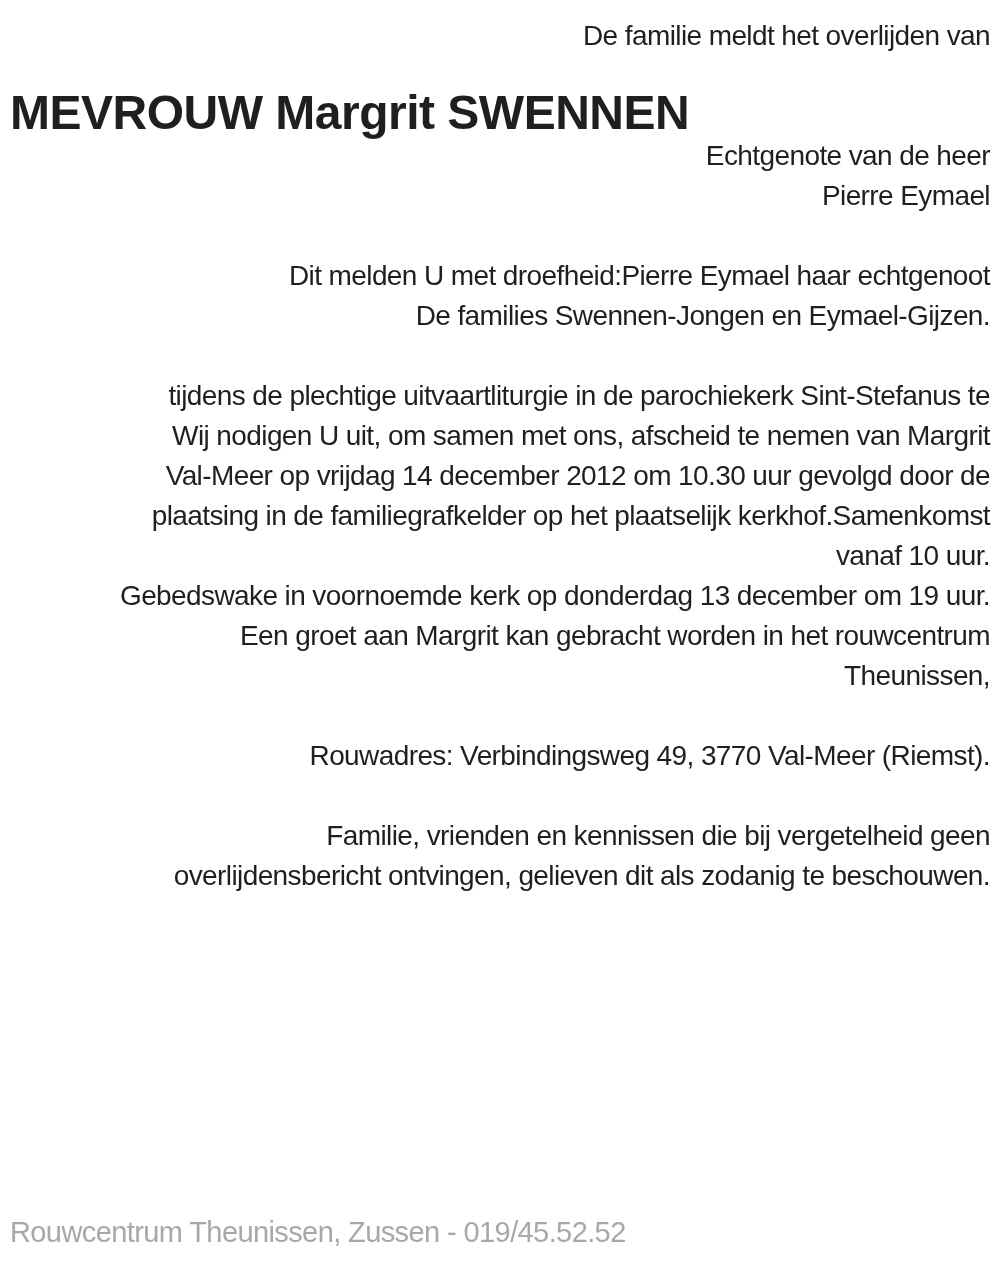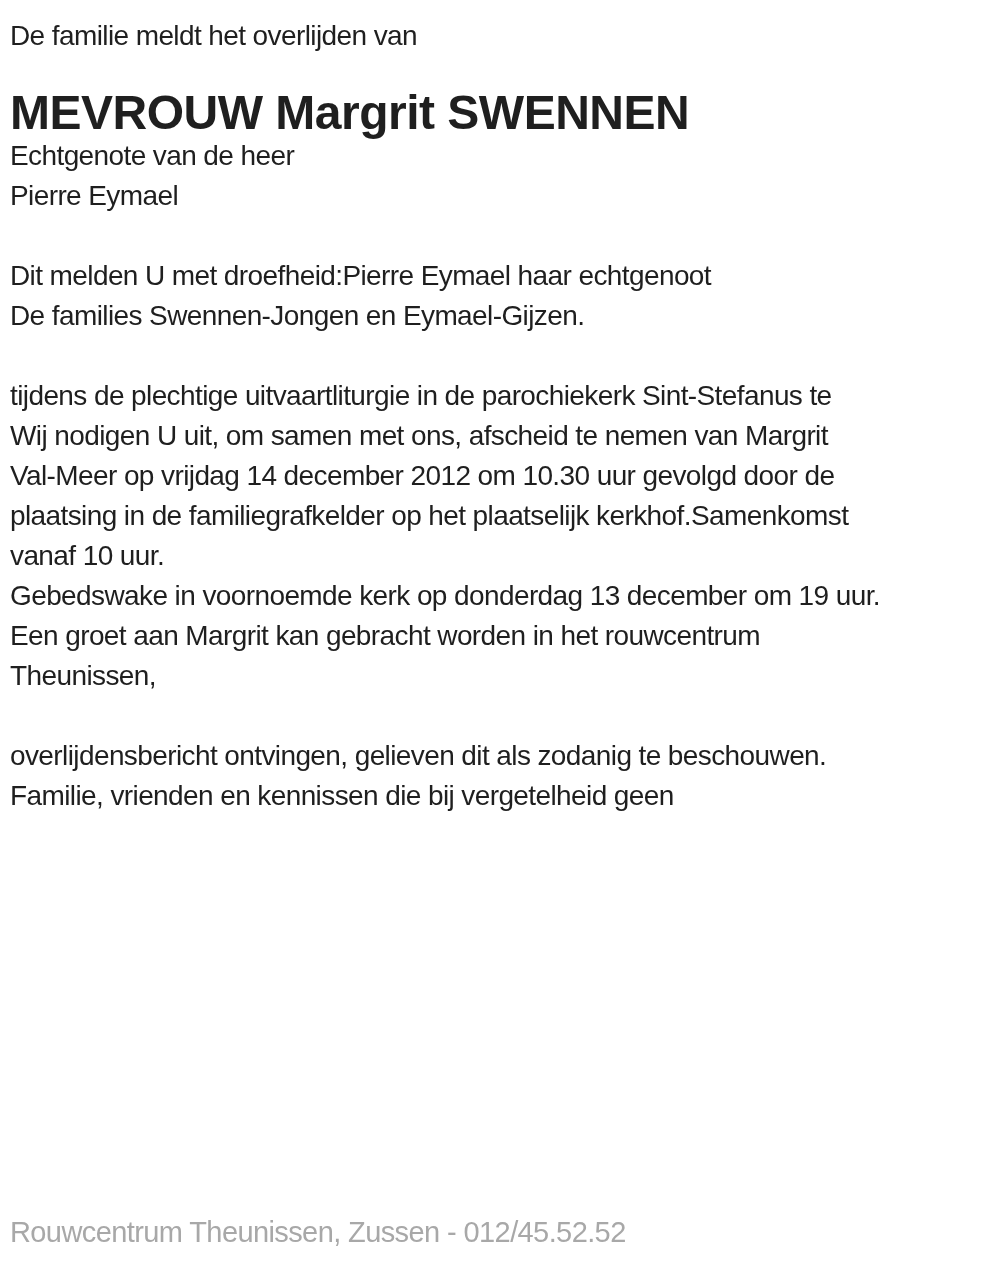--- a/index.html
+++ b/index.html
@@ -17,20 +17,21 @@
     color: #1f1f1f;
     overflow: hidden;
     position: relative;
   }
   .line {
     font-size: 28px;
     line-height: 40px;
     min-height: 40px;
     white-space: nowrap;
     letter-spacing: -0.6px;
+    text-align: right;
   }
   .title {
     font-size: 48px;
     font-weight: 700;
     line-height: 46px;
     margin-top: 34px;
     letter-spacing: -0.5px;
     white-space: nowrap;
   }
   .para {
@@ -69,21 +70,24 @@
     <div class="line">tijdens de plechtige uitvaartliturgie in de parochiekerk Sint-Stefanus te</div>
     <div class="line">Wij nodigen U uit, om samen met ons, afscheid te nemen van Margrit</div>
     <div class="line">Val-Meer op vrijdag 14 december 2012 om 10.30 uur gevolgd door de</div>
     <div class="line">plaatsing in de familiegrafkelder op het plaatselijk kerkhof.Samenkomst</div>
     <div class="line">vanaf 10 uur.</div>
     <div class="line">Gebedswake in voornoemde kerk op donderdag 13 december om 19 uur.</div>
     <div class="line">Een groet aan Margrit kan gebracht worden in het rouwcentrum</div>
     <div class="line">Theunissen,</div>
   </div>
 
+  <div class="para">
+    <div class="line">Rouwadres: Verbindingsweg 49, 3770 Val-Meer (Riemst).</div>
+  </div>
 
   <div class="para">
+    <div class="line">Familie, vrienden en kennissen die bij vergetelheid geen</div>
     <div class="line">overlijdensbericht ontvingen, gelieven dit als zodanig te beschouwen.</div>
-    <div class="line">Familie, vrienden en kennissen die bij vergetelheid geen</div>
   </div>
 
-  <div class="footer-note">Rouwcentrum Theunissen, Zussen - 012/45.52.52</div>
+  <div class="footer-note">Rouwcentrum Theunissen, Zussen - 019/45.52.52</div>
 
 </div>
 
 </body></html>

